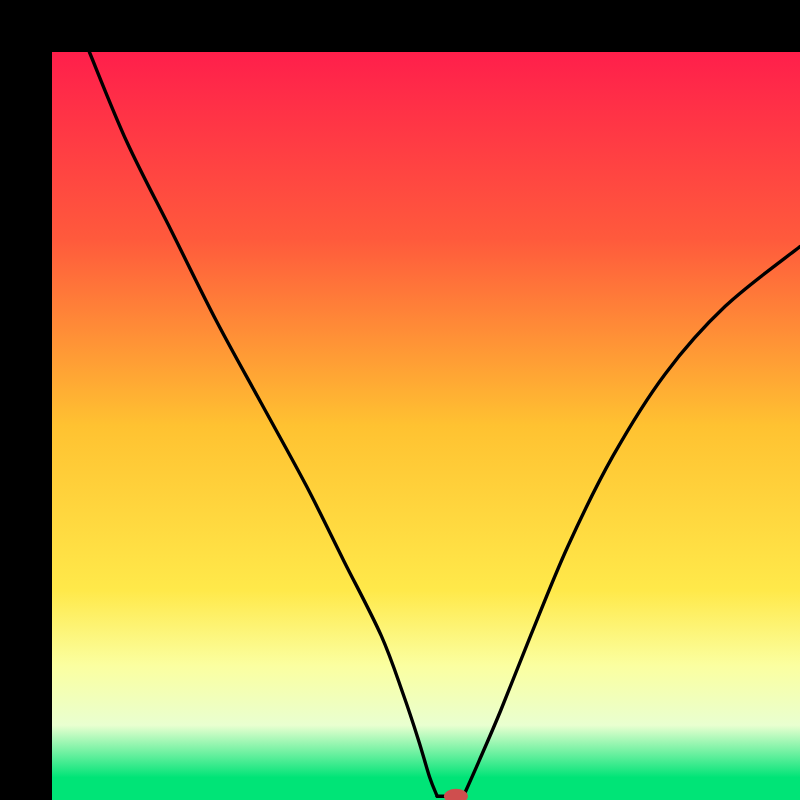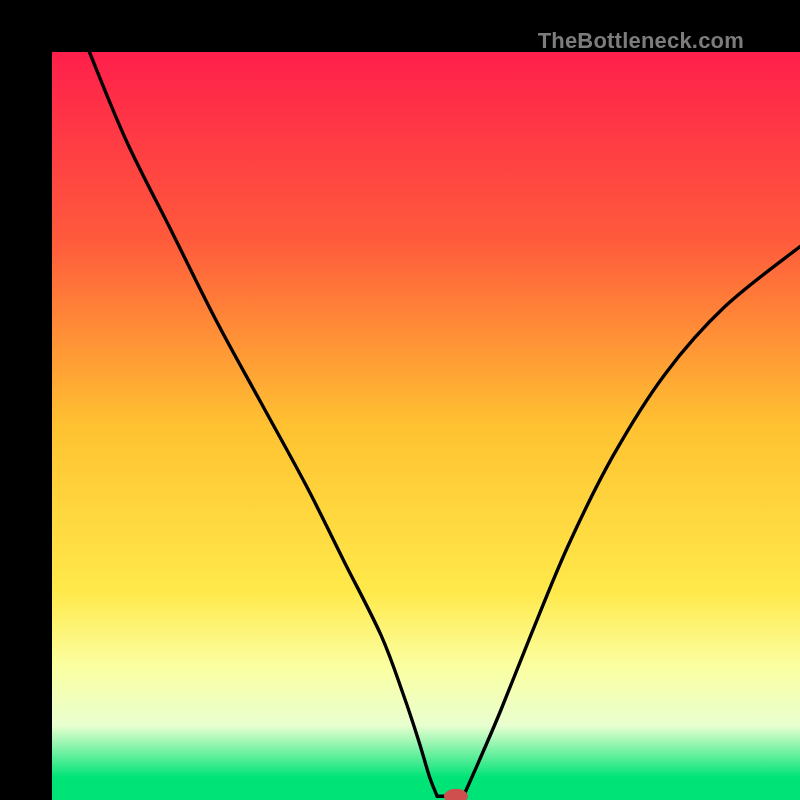--- a/index.html
+++ b/index.html
@@ -43,21 +43,20 @@
     display: block;
     width: 748px;
     height: 748px;
   }
 </style>
 </head>
 <body>
 
 <div class="frame">
 
-  <div class="watermark">TheBottleneck.com</div>
 
   <div class="plot-area">
     <svg id="chart-svg" viewBox="0 0 100 100" preserveAspectRatio="none">
       <defs>
         <linearGradient id="bg-grad" x1="0" y1="0" x2="0" y2="1">
             <stop offset="0%" stop-color="#ff1f4b"></stop>
             <stop offset="25%" stop-color="#ff5a3c"></stop>
             <stop offset="50%" stop-color="#ffc231"></stop>
             <stop offset="72%" stop-color="#ffe94a"></stop>
             <stop offset="82%" stop-color="#fbffa0"></stop>

